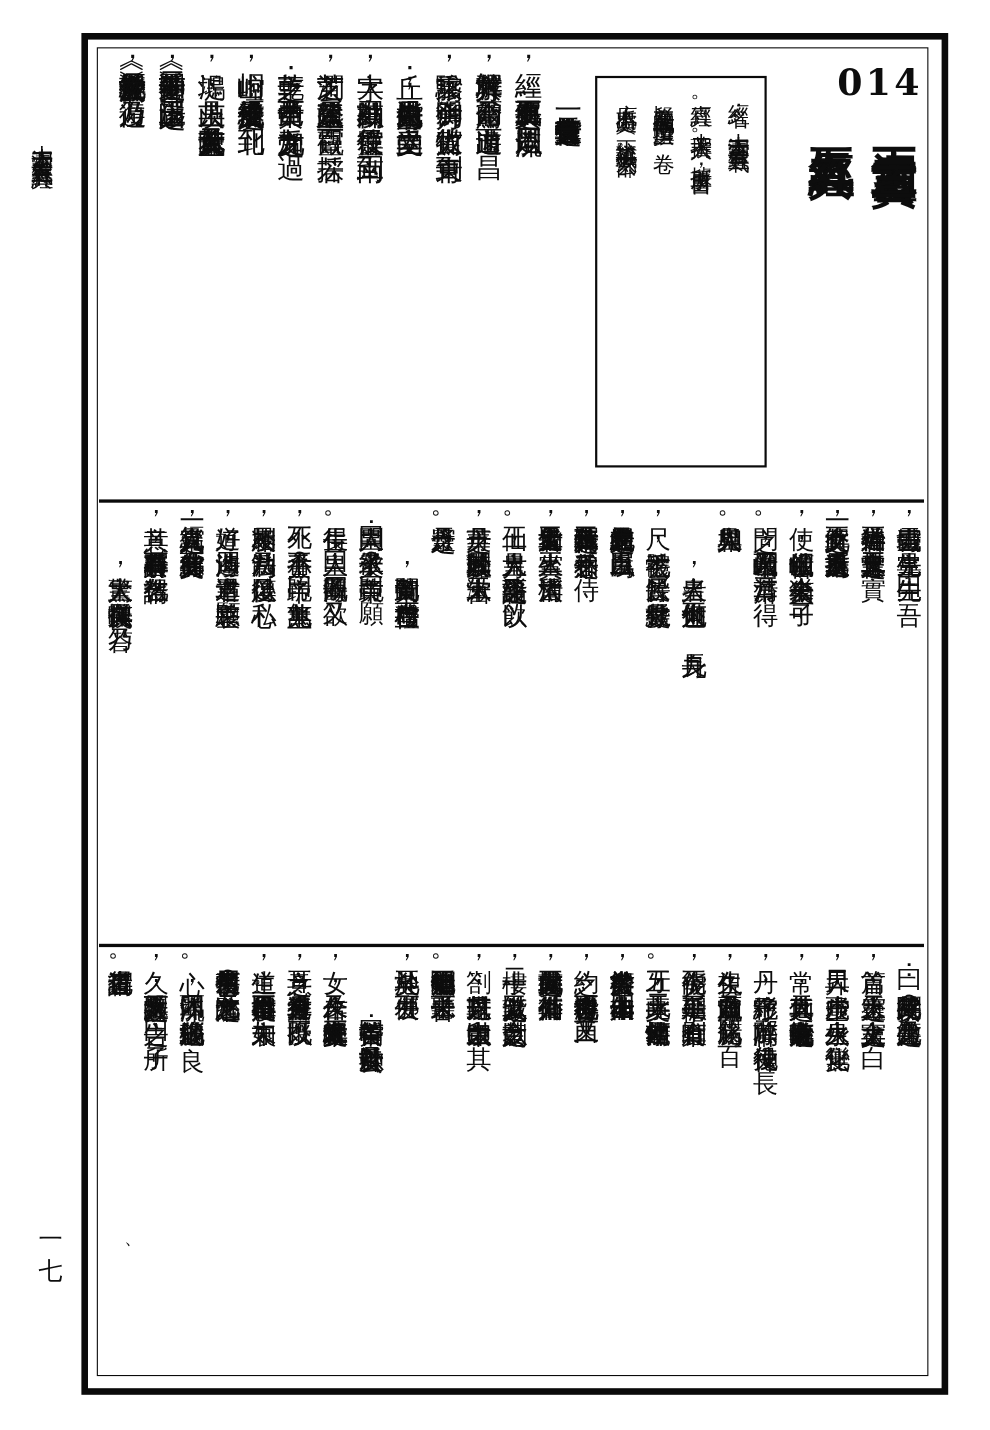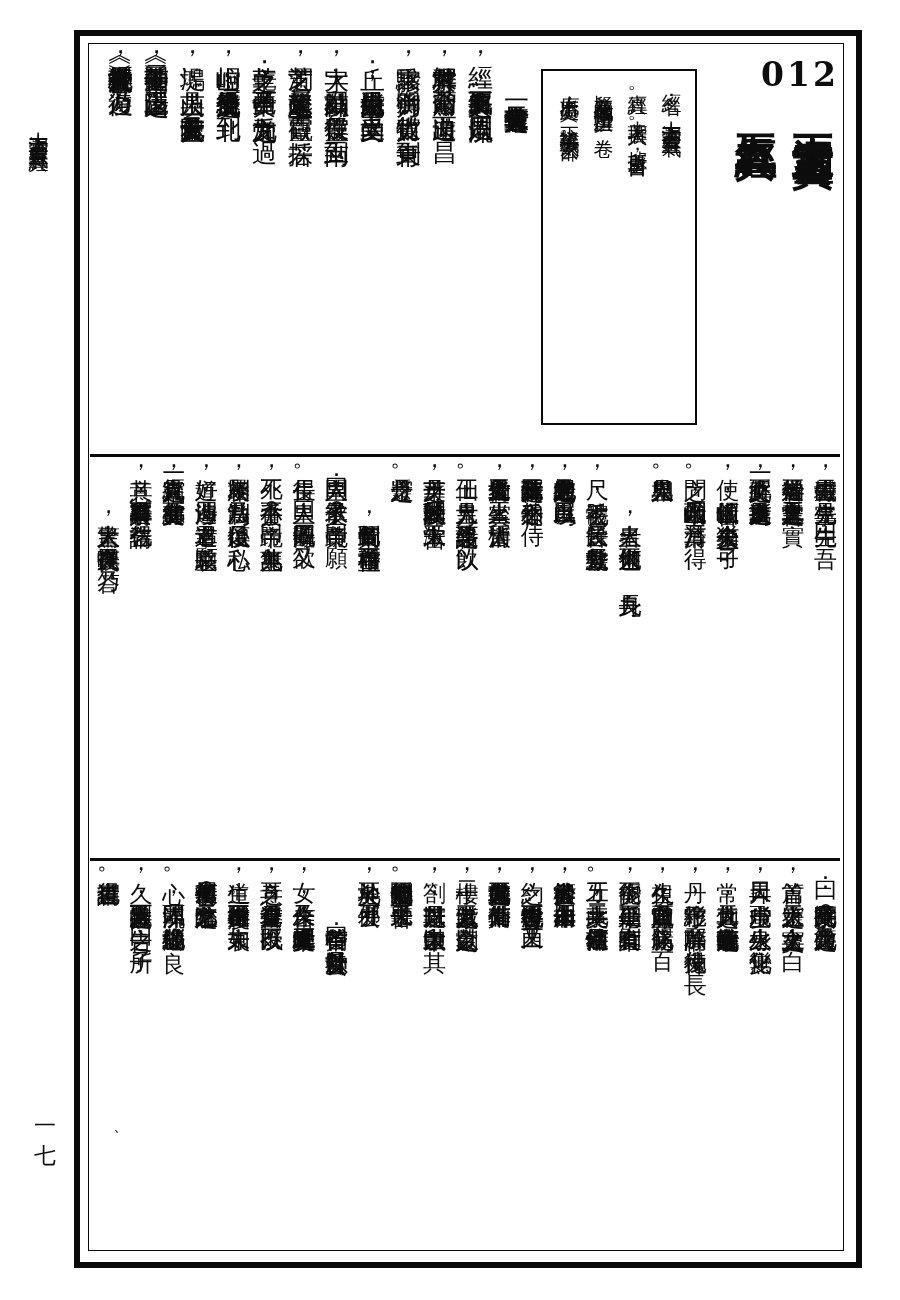--- a/index.html
+++ b/index.html
@@ -81,21 +81,21 @@
 
 <div class="page">
 
   <div class="margin-title v">太上洞玄靈寶三一五氣真經</div>
   <div class="page-number v">一七</div>
 
   <div class="frame-outer"></div>
   <div class="frame-inner"></div>
 
   <div class="section sec-top">
-    <div class="catalog">012</div>
+    <div class="catalog">014</div>
     <div class="title-col t1">太上洞玄靈寶三一</div>
     <div class="title-col t2">五氣真經</div>
     <div class="colophon-box">
       <div class="box-cols">
           <p class="col">經名：太上洞玄靈寶三一五氣</p>
           <p class="col">真經。未著撰人。據所引書目，</p>
           <p class="col">疑為唐五代間道士所撰。一卷。</p>
           <p class="col">底本出處：《正統道藏》太玄部。</p>
         </div>
     </div>

